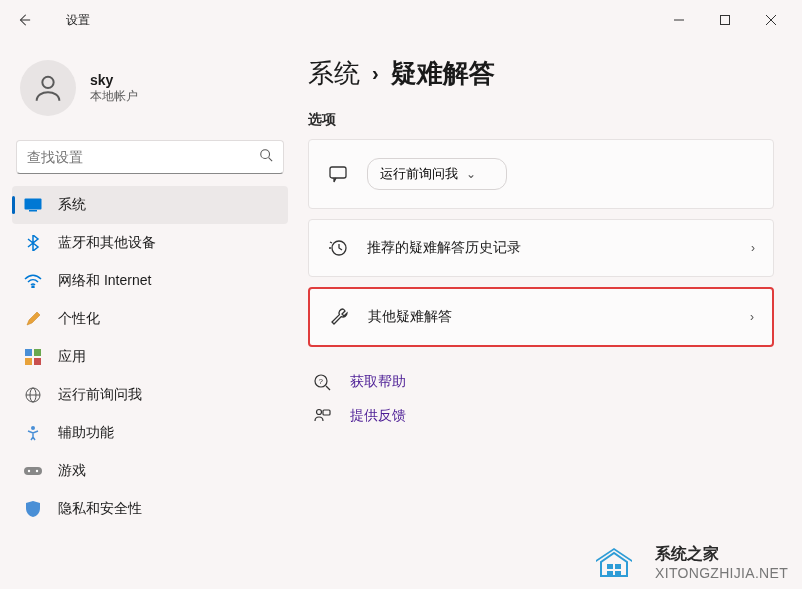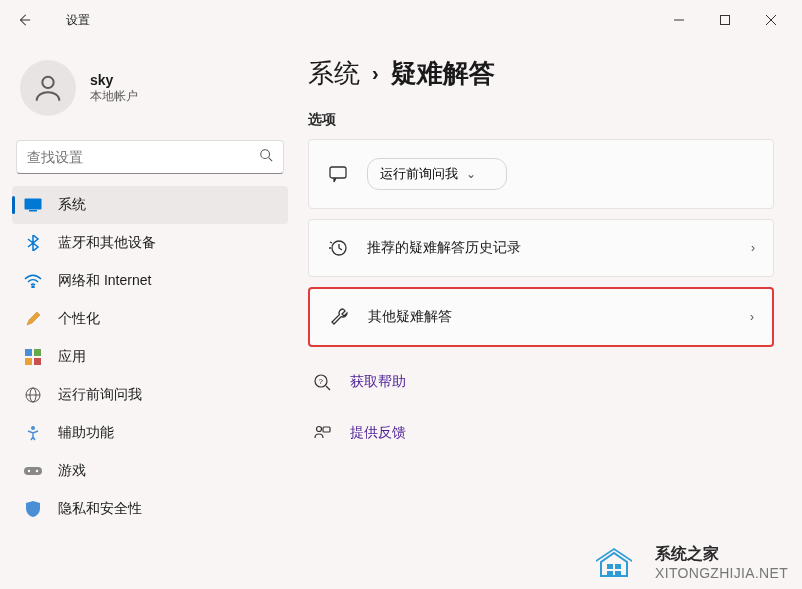--- a/index.html
+++ b/index.html
@@ -233,21 +233,21 @@
     <div class="link-row">
       <span class="link-icon">
           <svg width="18" height="18" viewBox="0 0 18 18" fill="none" stroke="#333" stroke-width="1.2">
             <circle cx="8" cy="8" r="6"></circle>
             <path d="M13 13l4 4"></path>
             <text x="5.5" y="11" font-size="8" fill="#333" stroke="none">?</text>
           </svg>
         </span>
       <span class="link-text">获取帮助</span>
     </div>
-    <div class="link-row" style="margin-top:21px">
+    <div class="link-row" style="margin-top:4px">
       <span class="link-icon">
           <svg width="18" height="18" viewBox="0 0 18 18" fill="none" stroke="#333" stroke-width="1.2">
             <circle cx="6" cy="5" r="2.5"></circle>
             <path d="M2 14c0-3 2-4 4-4s4 1 4 4"></path>
             <rect x="10" y="3" width="7" height="5" rx="1"></rect>
           </svg>
         </span>
       <span class="link-text">提供反馈</span>
     </div>
   </div>

